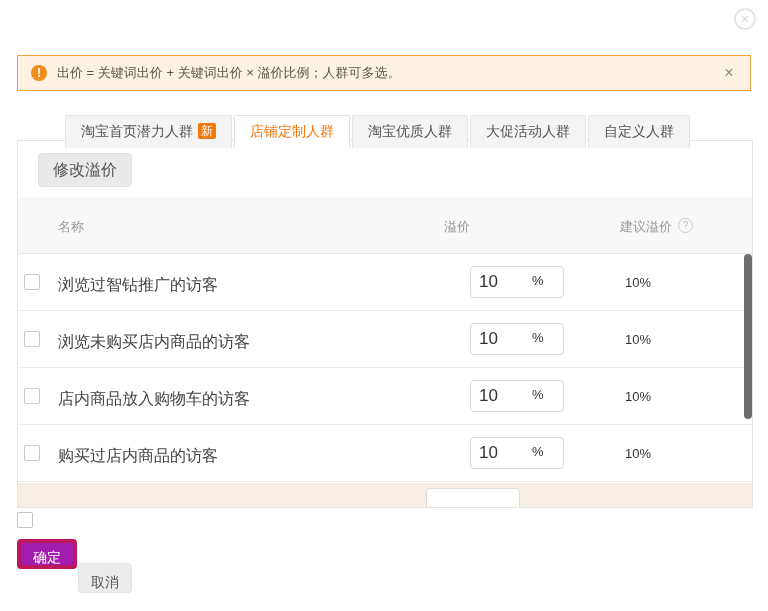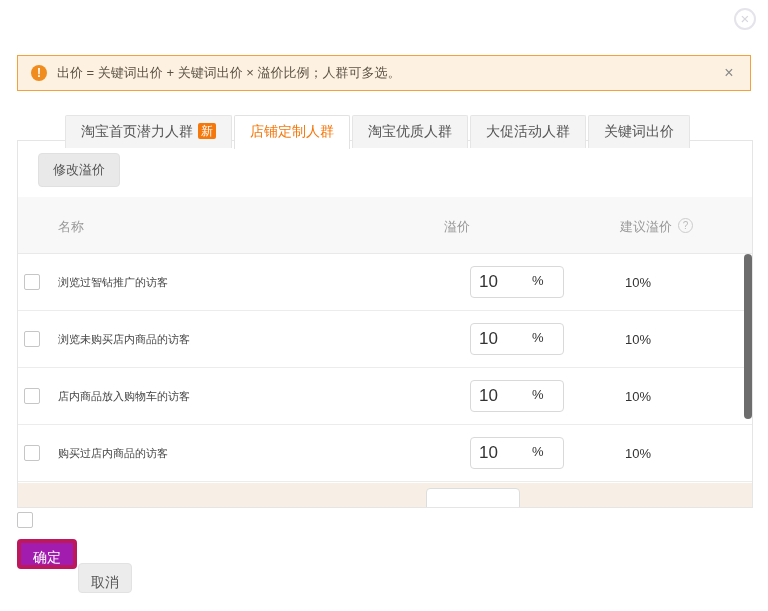--- a/index.html
+++ b/index.html
@@ -57,21 +57,21 @@
 
   
   .panel {
     position: absolute; left: 17px; top: 140px; width: 736px; height: 368px;
     background: #fff; border: 1px solid #e5e5e5; overflow: hidden;
   }
   .btn-modify {
     position: absolute; left: 20px; top: 12px;
     height: 34px; line-height: 32px; padding: 0 14px;
     background: #e9e9e9; border: 1px solid #e0e0e0; border-radius: 4px;
-    font-size: 13px; color: #555; cursor: pointer;
+    font-size: 16px; color: #555; cursor: pointer;
   }
   .thead {
     position: absolute; left: 0; top: 56px; width: 100%; height: 57px;
     background: #f8f8f8; border-bottom: 1px solid #e9e9e9;
     font-size: 13px; color: #999;
   }
   .thead span { position: absolute; top: 21px; }
   .th-name { left: 40px; }
   .th-premium { left: 426px; }
   .th-suggested { left: 602px; }
@@ -83,21 +83,21 @@
   .help-ico::before { content: "?"; font-size: 10px; line-height: 13px; display: block; }
 
   .rows { position: absolute; left: 0; top: 113px; width: 100%; }
   .trow { position: relative; height: 57px; border-bottom: 1px solid #ececec; }
   input[type="checkbox"] {
     appearance: none; -webkit-appearance: none;
     width: 16px; height: 16px; border: 1px solid #c6c6c6; border-radius: 2px;
     background: #fff; cursor: pointer;
   }
   .trow input[type="checkbox"] { position: absolute; left: 6px; top: 20px; }
-  .row-name { position: absolute; left: 40px; top: 21px; font-size: 11px; color: #444; }
+  .row-name { position: absolute; left: 40px; top: 21px; font-size: 16px; color: #444; }
   .premium-input {
     position: absolute; left: 408px; top: 12px; width: 94px; height: 32px;
     border: 1px solid #d9d9d9; border-radius: 4px; padding: 0 8px;
     font-size: 17px; color: #333; font-family: inherit; margin-left: 44px;
   }
   .pct { position: absolute; left: 514px; top: 19px; font-size: 13px; color: #333; }
   .suggested-val { position: absolute; left: 607px; top: 21px; font-size: 13px; color: #333; }
 
   .trow-partial {
     position: absolute; left: 0; top: 342px; width: 100%; height: 26px;
@@ -142,21 +142,21 @@
     <span class="alert-ico"></span>
     <span class="alert-text">出价 = 关键词出价 + 关键词出价 × 溢价比例；人群可多选。</span>
     <span class="alert-close"></span>
   </div>
 
   <div class="tabs">
     <div class="tab"><span>淘宝首页潜力人群</span><span class="tab-badge">新</span></div>
     <div class="tab active"><span>店铺定制人群</span></div>
     <div class="tab"><span>淘宝优质人群</span></div>
     <div class="tab"><span>大促活动人群</span></div>
-    <div class="tab"><span>关键词出价</span></div>
+    <div class="tab"><span>自定义人群</span></div>
   </div>
 
   <div class="panel">
     <button class="btn-modify">修改溢价</button>
 
     <div class="thead">
       <span class="th-name">名称</span>
       <span class="th-premium">溢价</span>
       <span class="th-suggested">建议溢价</span>
       <span class="help-ico"></span>

